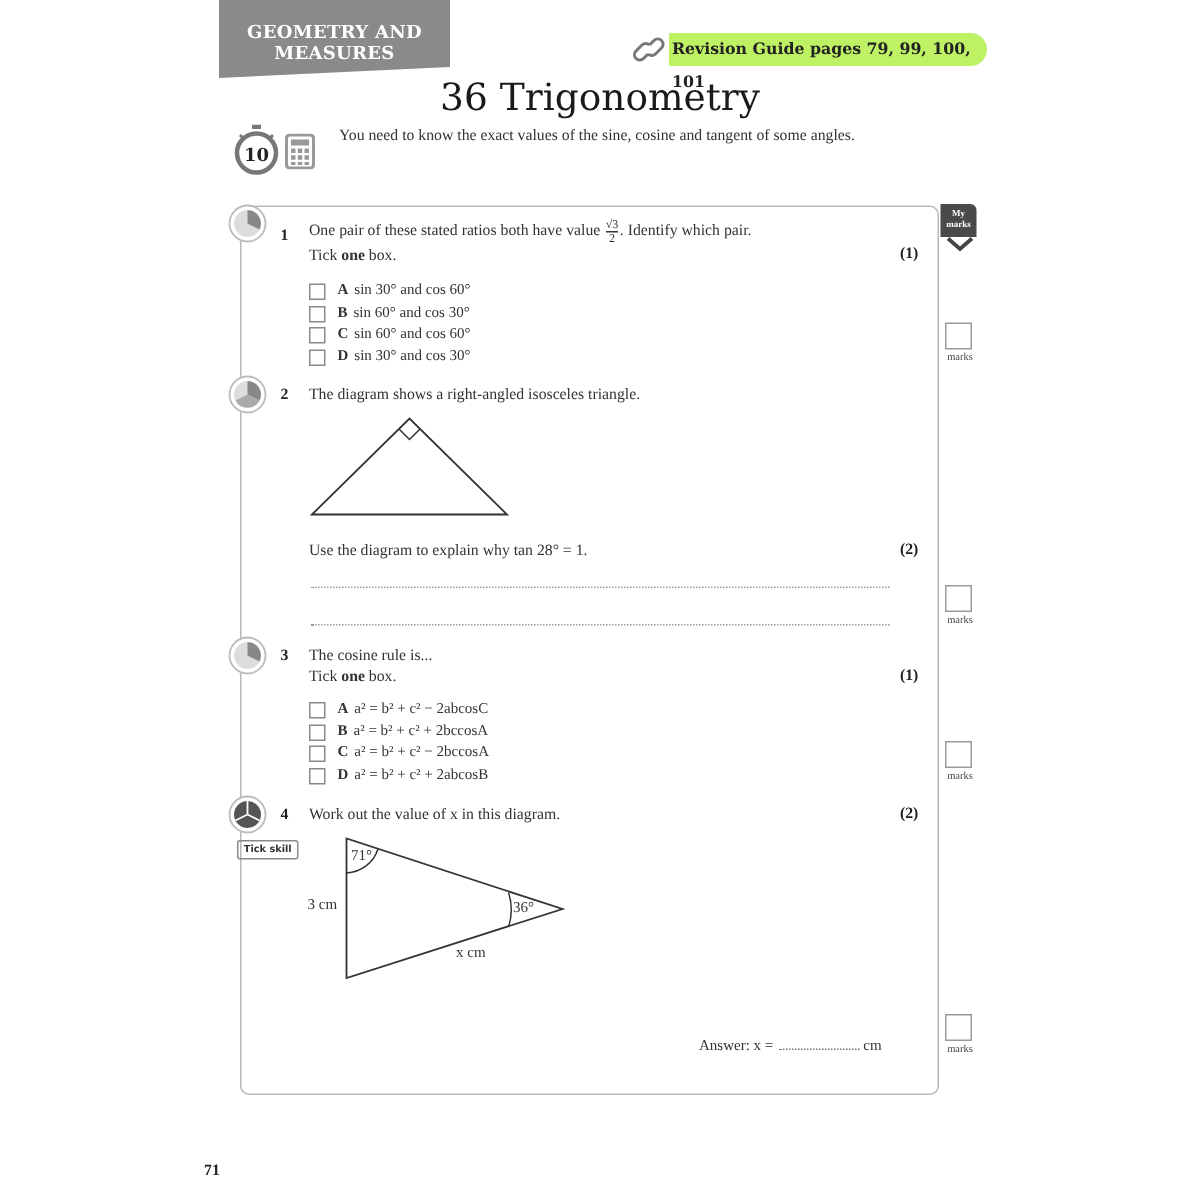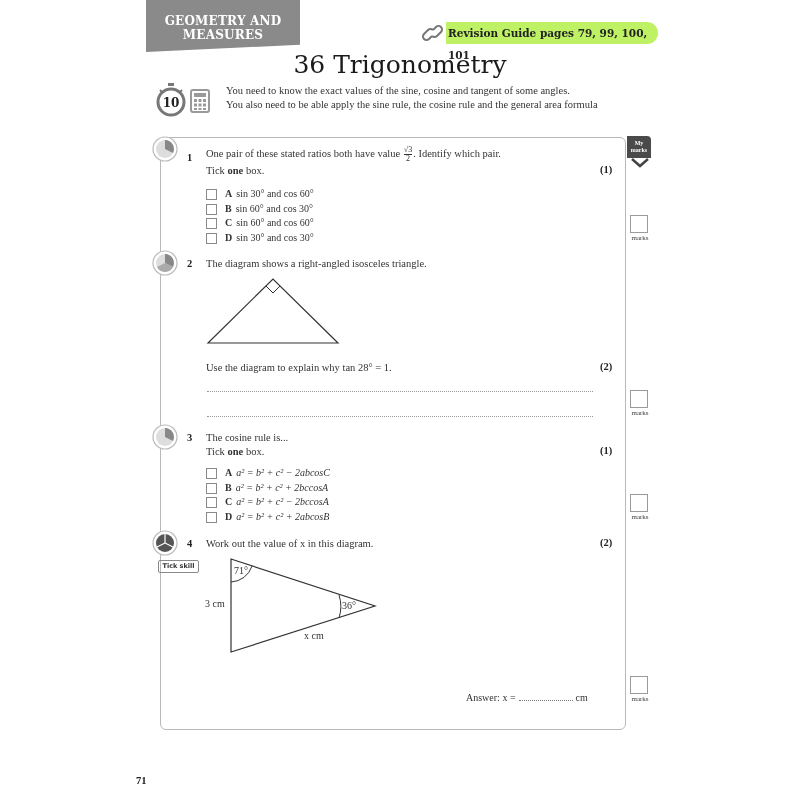--- a/index.html
+++ b/index.html
@@ -40,21 +40,21 @@
   }
 
   .q-icon { position: absolute; width: 26px; height: 26px; }
   .q-num { position: absolute; font-size: 10.5px; font-weight: bold; color: #222; }
   .q-text { position: absolute; font-size: 10.5px; line-height: 14px; color: #333; }
   .marks { position: absolute; left: 600px; font-size: 10.5px; font-weight: bold; color: #222; }
 
   .opt { position: absolute; left: 206px; height: 14px; font-size: 10px; line-height: 14px; color: #333; display: flex; align-items: center; }
   .cb { width: 11px; height: 11px; border: 1px solid #8a8a8a; background: #fff; margin-right: 8px; }
   .opt .lbl { font-weight: bold; margin-right: 4px; }
-  .opt .math { font-style: italic; }
+  .opt .math { }
 
   .dots { position: absolute; left: 207px; width: 386px; border-bottom: 1px dotted #9a9a9a; height: 1px; }
 
   .mymarks {
     position: absolute; left: 627px; top: 136px; width: 24px; height: 22px;
     background: #4a4a4a; color: #fff; font-size: 6px; line-height: 7px; font-weight: bold;
     text-align: center; padding-top: 4px; border-radius: 0 4px 0 0;
   }
   .chev { position: absolute; left: 630px; top: 158px; width: 20px; height: 10px; }
   .mbox { position: absolute; left: 630px; width: 18px; height: 18px; border: 1px solid #9a9a9a; background: #fff; }
@@ -110,21 +110,20 @@
     <rect x="4" y="14.5" width="3" height="3"></rect>
       <rect x="8.5" y="14.5" width="3" height="3"></rect>
       <rect x="13" y="14.5" width="3" height="3"></rect>
     <rect x="4" y="19" width="3" height="2"></rect>
       <rect x="8.5" y="19" width="3" height="2"></rect>
       <rect x="13" y="19" width="3" height="2"></rect>
   </g>
 </svg>
 <div class="intro">
   <div>You need to know the exact values of the sine, cosine and tangent of some angles.</div>
-  <div>You also need to be able apply the sine rule, the cosine rule and the general area formula</div>
 </div>
 
 <div class="qbox"></div>
 
 <div class="mymarks">
   <div>My</div>
   <div>marks</div>
 </div>
 <svg class="chev" viewBox="0 0 20 10">
   <polyline points="2,1 10,8 18,1" fill="none" stroke="#444" stroke-width="2.5"></polyline>

